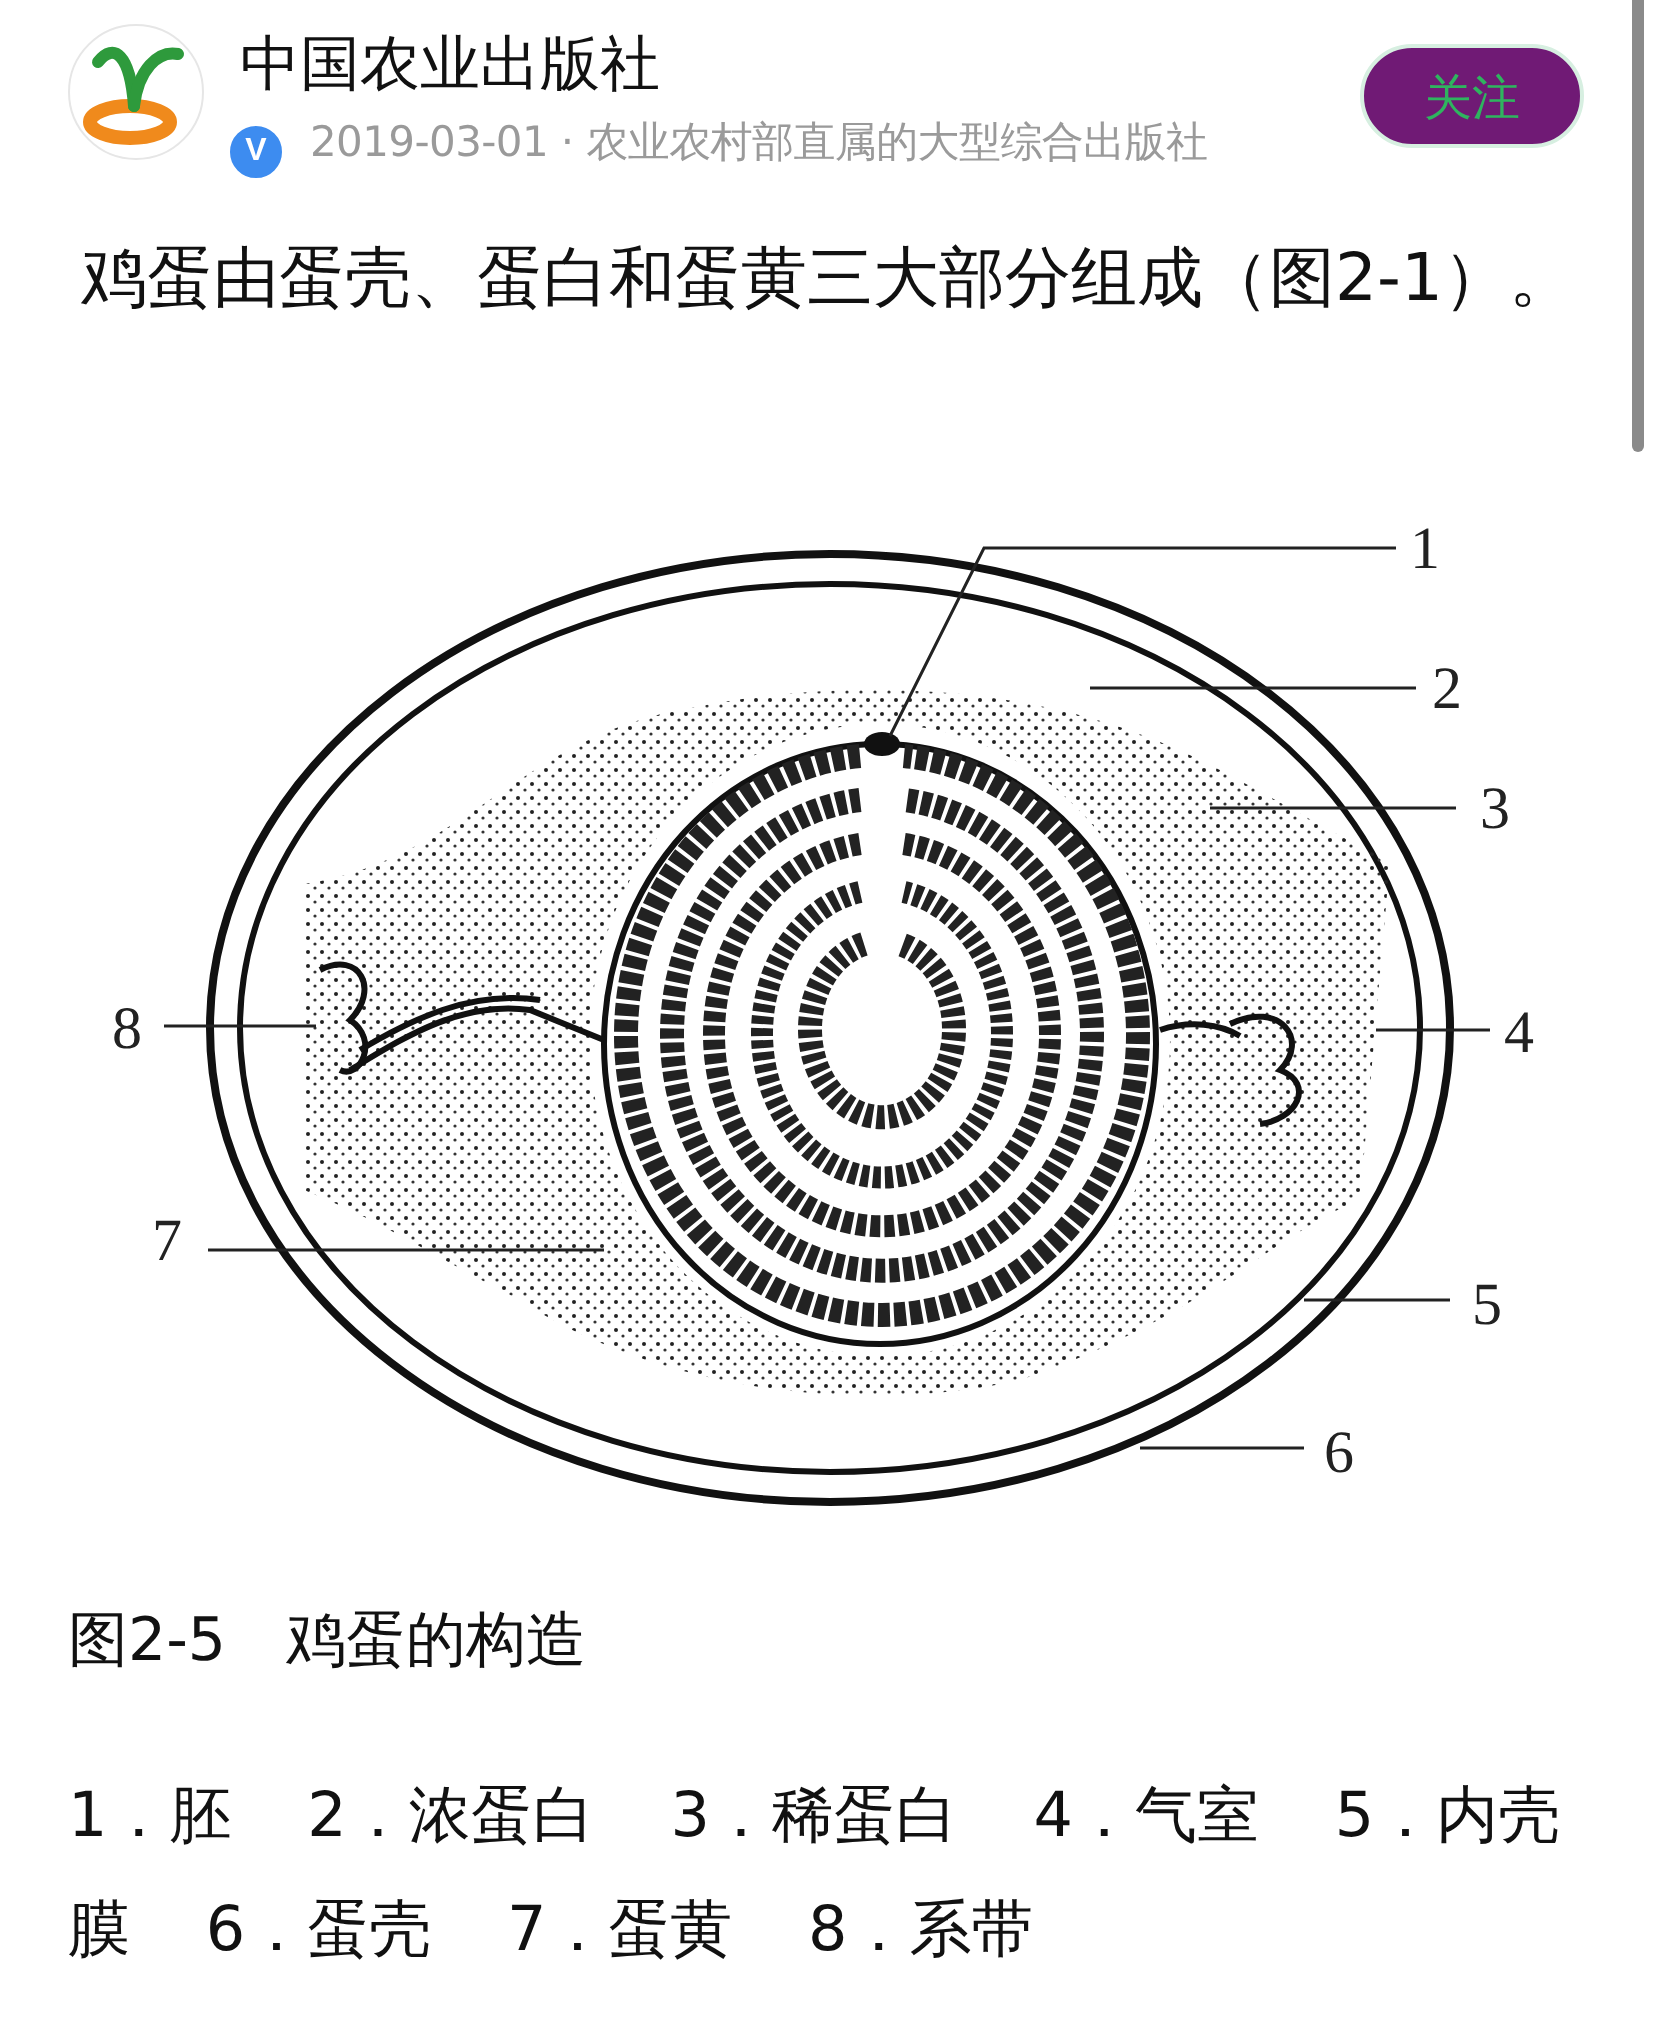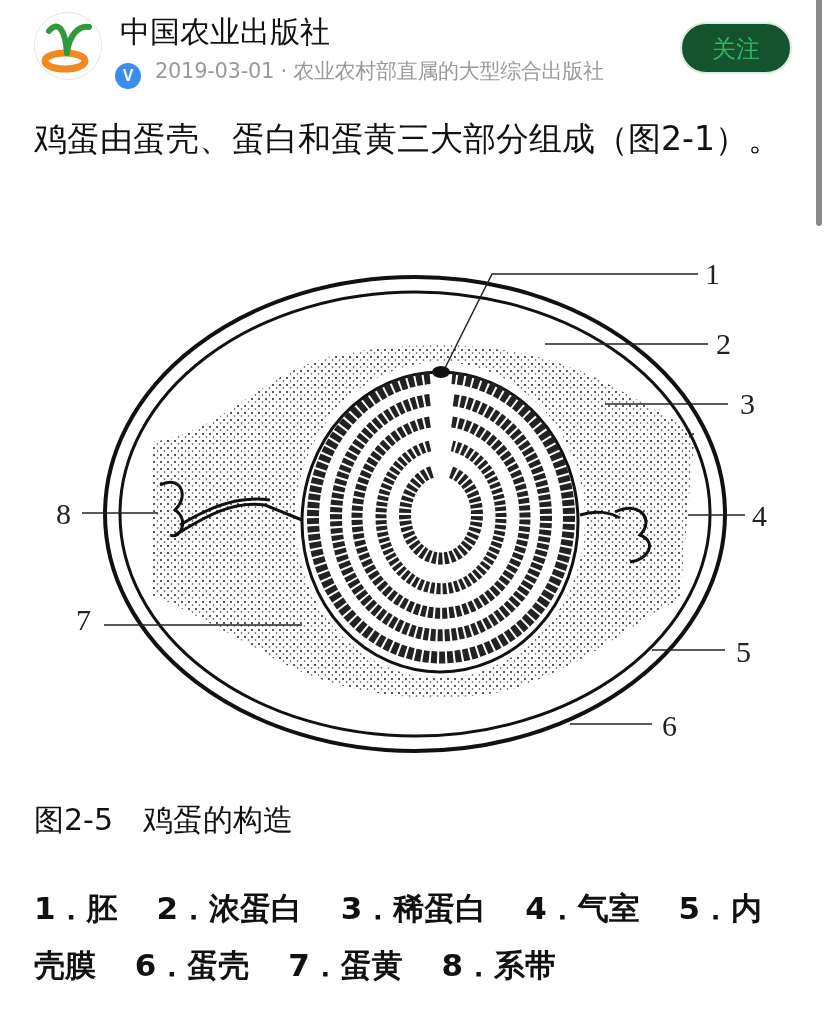--- a/index.html
+++ b/index.html
@@ -8,27 +8,27 @@
     .header { position: absolute; left: 0; top: 0; width: 828px; height: 100px; }
     .avatar { position: absolute; left: 34px; top: 12px; width: 66px; height: 66px;
               border-radius: 50%; border: 1.5px solid #e6e6e6; background: #fff; overflow: visible; }
     .avatar svg { position: absolute; left: 0; top: 0; }
     .verified { position: absolute; left: 78px; top: 48px; width: 26px; height: 26px; border-radius: 50%;
                 background: #3d8cf0; border: 2px solid #fff; color: #fff; font-size: 16px; font-weight: bold;
                 text-align: center; line-height: 25px; font-family: "Liberation Sans", sans-serif; }
     .pub-name { position: absolute; left: 120px; top: 12px; font-size: 30px; color: #111; letter-spacing: 0px; }
     .pub-meta { position: absolute; left: 120px; top: 57px; font-size: 21px; color: #9a9a9a; letter-spacing: -0.3px; margin-left: 35px; }
     .follow-btn { position: absolute; left: 680px; top: 22px; width: 112px; height: 52px; border-radius: 27px;
-                  border: 2px solid #d7efe1; background: #14532d; color: #2fb45f; font-size: 24px;
+                  border: 2px solid #d7efe1; background: #701a75; color: #2fb45f; font-size: 24px;
                   text-align: center; line-height: 50px; box-sizing: border-box; cursor: pointer; }
     .scrollbar { position: absolute; left: 816px; top: 0; width: 6px; height: 226px; background: #8a8a8a; border-radius: 0 0 3px 3px; }
-    .lead { position: absolute; left: 34px; top: 108px; width: 760px; font-size: 33px; line-height: 62px; color: #111; }
+    .lead { position: absolute; left: 34px; top: 108px; width: 760px; font-size: 33px; line-height: 62px; color: #111; text-align: center; }
     .figure { position: absolute; left: 40px; top: 250px; width: 760px; height: 510px; }
     .caption { position: absolute; left: 34px; top: 800px; font-size: 30px; color: #111; }
-    .legend { position: absolute; left: 34px; top: 880px; width: 750px; font-size: 31px; line-height: 57px; color: #111; font-weight: bold; }
+    .legend { position: absolute; left: 34px; top: 880px; width: 750px; font-size: 31px; line-height: 57px; color: #111; }
     .legend span.item { margin-right: 28px; }
     .num-label { font-family: "Liberation Serif", "DejaVu Serif", serif; font-size: 30px; fill: #222; }
   </style>
 </head>
 <body>
 
 <div class="header">
   <div class="avatar">
     <svg width="66" height="66" viewBox="0 0 66 66">
       <ellipse cx="30" cy="48" rx="20" ry="8" fill="none" stroke="#f08a1c" stroke-width="7"></ellipse>

